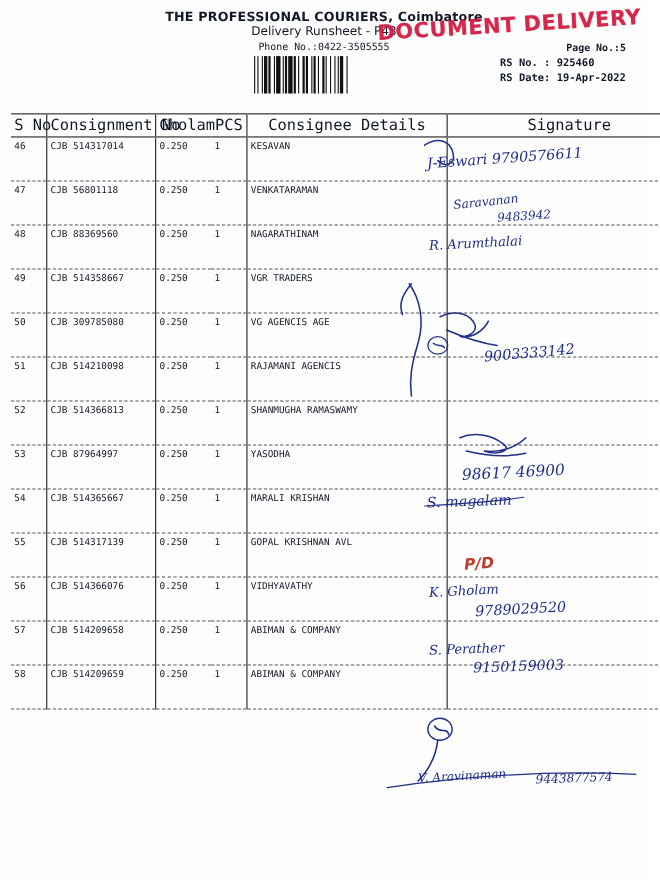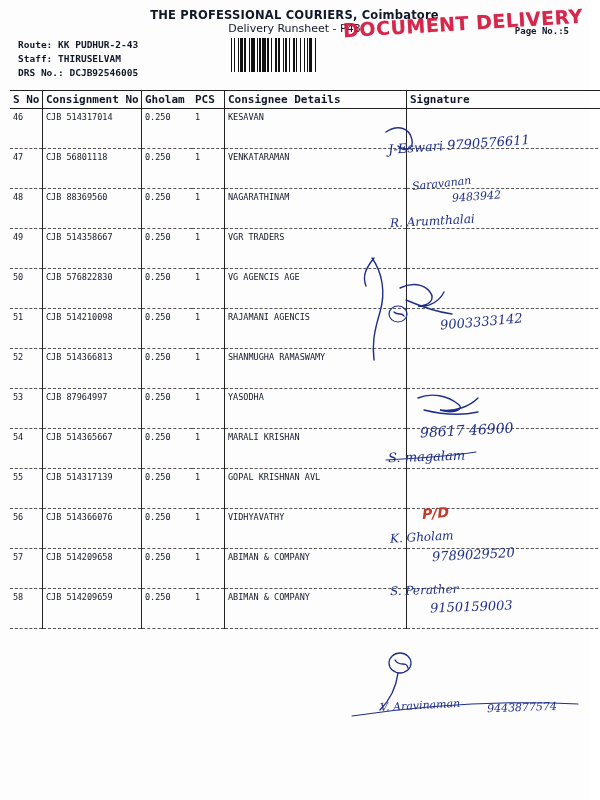--- a/index.html
+++ b/index.html
@@ -111,23 +111,23 @@
   }
 
   
   table.runsheet {
     width: 580px;
     border-collapse: collapse;
     margin-top: 4px;
     table-layout: fixed;
   }
   table.runsheet th {
-    font-size: 11px;
-    font-weight: bold;
-    text-align: left;
+    font-size: 14px;
+    font-weight: normal;
+    text-align: center;
     padding: 2px 3px;
     border-bottom: 1.6px solid #222;
     border-top: 1.6px solid #222;
     vertical-align: middle;
     white-space: nowrap;
   }
   table.runsheet td {
     font-size: 8.5px;
     padding: 3px 3px 0 3px;
     vertical-align: top;
@@ -165,80 +165,80 @@
   }
 </style>
 </head>
 <body>
 
 <div class="page">
 
   <div class="hdr">
     <div class="line1">THE PROFESSIONAL COURIERS, Coimbatore</div>
     <div class="line2">Delivery Runsheet - P43</div>
+    <div class="line3">Phone No.:0422-3505555</div>
     <div class="stamp">DOCUMENT DELIVERY</div>
   </div>
 
   <div class="meta">
     <div class="pageno">Page No.:5</div>
-    <div class="left">
-      <div>Route: KK PUDHUR-2-43</div>
-      <div>Staff: THIRUSELVAM</div>
-      <div>DRS No.: DCJB92546005</div>
+    <div class="barcode" id="barcode">
+        <i style="width: 1.1px; background: rgb(17, 17, 17);"></i>
+        <i style="width: 2.2px; background: transparent;"></i>
+        <i style="width: 1.1px; background: rgb(17, 17, 17);"></i>
+        <i style="width: 3.3px; background: transparent;"></i>
+        <i style="width: 1.1px; background: rgb(17, 17, 17);"></i>
+        <i style="width: 1.1px; background: transparent;"></i>
+        <i style="width: 2.2px; background: rgb(17, 17, 17);"></i>
+        <i style="width: 1.1px; background: transparent;"></i>
+        <i style="width: 2.2px; background: rgb(17, 17, 17);"></i>
+        <i style="width: 3.3px; background: transparent;"></i>
+        <i style="width: 1.1px; background: rgb(17, 17, 17);"></i>
+        <i style="width: 1.1px; background: transparent;"></i>
+        <i style="width: 3.3px; background: rgb(17, 17, 17);"></i>
+        <i style="width: 2.2px; background: transparent;"></i>
+        <i style="width: 1.1px; background: rgb(17, 17, 17);"></i>
+        <i style="width: 1.1px; background: transparent;"></i>
+        <i style="width: 2.2px; background: rgb(17, 17, 17);"></i>
+        <i style="width: 1.1px; background: transparent;"></i>
+        <i style="width: 3.3px; background: rgb(17, 17, 17);"></i>
+        <i style="width: 1.1px; background: transparent;"></i>
+        <i style="width: 2.2px; background: rgb(17, 17, 17);"></i>
+        <i style="width: 2.2px; background: transparent;"></i>
+        <i style="width: 1.1px; background: rgb(17, 17, 17);"></i>
+        <i style="width: 3.3px; background: transparent;"></i>
+        <i style="width: 1.1px; background: rgb(17, 17, 17);"></i>
+        <i style="width: 1.1px; background: transparent;"></i>
+        <i style="width: 2.2px; background: rgb(17, 17, 17);"></i>
+        <i style="width: 3.3px; background: transparent;"></i>
+        <i style="width: 1.1px; background: rgb(17, 17, 17);"></i>
+        <i style="width: 1.1px; background: transparent;"></i>
+        <i style="width: 2.2px; background: rgb(17, 17, 17);"></i>
+        <i style="width: 1.1px; background: transparent;"></i>
+        <i style="width: 1.1px; background: rgb(17, 17, 17);"></i>
+        <i style="width: 3.3px; background: transparent;"></i>
+        <i style="width: 2.2px; background: rgb(17, 17, 17);"></i>
+        <i style="width: 1.1px; background: transparent;"></i>
+        <i style="width: 1.1px; background: rgb(17, 17, 17);"></i>
+        <i style="width: 2.2px; background: transparent;"></i>
+        <i style="width: 1.1px; background: rgb(17, 17, 17);"></i>
+        <i style="width: 3.3px; background: transparent;"></i>
+        <i style="width: 1.1px; background: rgb(17, 17, 17);"></i>
+        <i style="width: 2.2px; background: transparent;"></i>
+        <i style="width: 1.1px; background: rgb(17, 17, 17);"></i>
+        <i style="width: 1.1px; background: transparent;"></i>
+        <i style="width: 2.2px; background: rgb(17, 17, 17);"></i>
+        <i style="width: 3.3px; background: transparent;"></i>
+        <i style="width: 1.1px; background: rgb(17, 17, 17);"></i>
+        <i style="width: 1.1px; background: transparent;"></i>
+      </div>
+    <div class="right">
+      <div>RS No. :  925460</div>
+      <div>RS Date: 19-Apr-2022</div>
     </div>
-    <div class="barcode" id="barcode">
-        <i style="width: 1.1px; background: rgb(17, 17, 17);"></i>
-        <i style="width: 2.2px; background: transparent;"></i>
-        <i style="width: 1.1px; background: rgb(17, 17, 17);"></i>
-        <i style="width: 3.3px; background: transparent;"></i>
-        <i style="width: 1.1px; background: rgb(17, 17, 17);"></i>
-        <i style="width: 1.1px; background: transparent;"></i>
-        <i style="width: 2.2px; background: rgb(17, 17, 17);"></i>
-        <i style="width: 1.1px; background: transparent;"></i>
-        <i style="width: 2.2px; background: rgb(17, 17, 17);"></i>
-        <i style="width: 3.3px; background: transparent;"></i>
-        <i style="width: 1.1px; background: rgb(17, 17, 17);"></i>
-        <i style="width: 1.1px; background: transparent;"></i>
-        <i style="width: 3.3px; background: rgb(17, 17, 17);"></i>
-        <i style="width: 2.2px; background: transparent;"></i>
-        <i style="width: 1.1px; background: rgb(17, 17, 17);"></i>
-        <i style="width: 1.1px; background: transparent;"></i>
-        <i style="width: 2.2px; background: rgb(17, 17, 17);"></i>
-        <i style="width: 1.1px; background: transparent;"></i>
-        <i style="width: 3.3px; background: rgb(17, 17, 17);"></i>
-        <i style="width: 1.1px; background: transparent;"></i>
-        <i style="width: 2.2px; background: rgb(17, 17, 17);"></i>
-        <i style="width: 2.2px; background: transparent;"></i>
-        <i style="width: 1.1px; background: rgb(17, 17, 17);"></i>
-        <i style="width: 3.3px; background: transparent;"></i>
-        <i style="width: 1.1px; background: rgb(17, 17, 17);"></i>
-        <i style="width: 1.1px; background: transparent;"></i>
-        <i style="width: 2.2px; background: rgb(17, 17, 17);"></i>
-        <i style="width: 3.3px; background: transparent;"></i>
-        <i style="width: 1.1px; background: rgb(17, 17, 17);"></i>
-        <i style="width: 1.1px; background: transparent;"></i>
-        <i style="width: 2.2px; background: rgb(17, 17, 17);"></i>
-        <i style="width: 1.1px; background: transparent;"></i>
-        <i style="width: 1.1px; background: rgb(17, 17, 17);"></i>
-        <i style="width: 3.3px; background: transparent;"></i>
-        <i style="width: 2.2px; background: rgb(17, 17, 17);"></i>
-        <i style="width: 1.1px; background: transparent;"></i>
-        <i style="width: 1.1px; background: rgb(17, 17, 17);"></i>
-        <i style="width: 2.2px; background: transparent;"></i>
-        <i style="width: 1.1px; background: rgb(17, 17, 17);"></i>
-        <i style="width: 3.3px; background: transparent;"></i>
-        <i style="width: 1.1px; background: rgb(17, 17, 17);"></i>
-        <i style="width: 2.2px; background: transparent;"></i>
-        <i style="width: 1.1px; background: rgb(17, 17, 17);"></i>
-        <i style="width: 1.1px; background: transparent;"></i>
-        <i style="width: 2.2px; background: rgb(17, 17, 17);"></i>
-        <i style="width: 3.3px; background: transparent;"></i>
-        <i style="width: 1.1px; background: rgb(17, 17, 17);"></i>
-        <i style="width: 1.1px; background: transparent;"></i>
-      </div>
   </div>
 
   <table class="runsheet">
     <thead>
       <tr>
         <th class="c-sno">S No</th>
         <th class="c-cn">Consignment No</th>
         <th class="c-wt">Gholam</th>
         <th class="c-pcs">PCS</th>
         <th class="c-cons">Consignee Details</th>
@@ -273,21 +273,21 @@
         <tr>
           <td class="c-sno">49</td>
           <td class="c-cn">CJB 514358667</td>
           <td class="c-wt">0.250</td>
           <td class="c-pcs">1</td>
           <td class="c-cons">VGR TRADERS</td>
           <td class="c-sign"></td>
         </tr>
         <tr>
           <td class="c-sno">50</td>
-          <td class="c-cn">CJB 576822830</td>
+          <td class="c-cn">CJB 309785080</td>
           <td class="c-wt">0.250</td>
           <td class="c-pcs">1</td>
           <td class="c-cons">VG AGENCIS AGE</td>
           <td class="c-sign"></td>
         </tr>
         <tr>
           <td class="c-sno">51</td>
           <td class="c-cn">CJB 514210098</td>
           <td class="c-wt">0.250</td>
           <td class="c-pcs">1</td>

